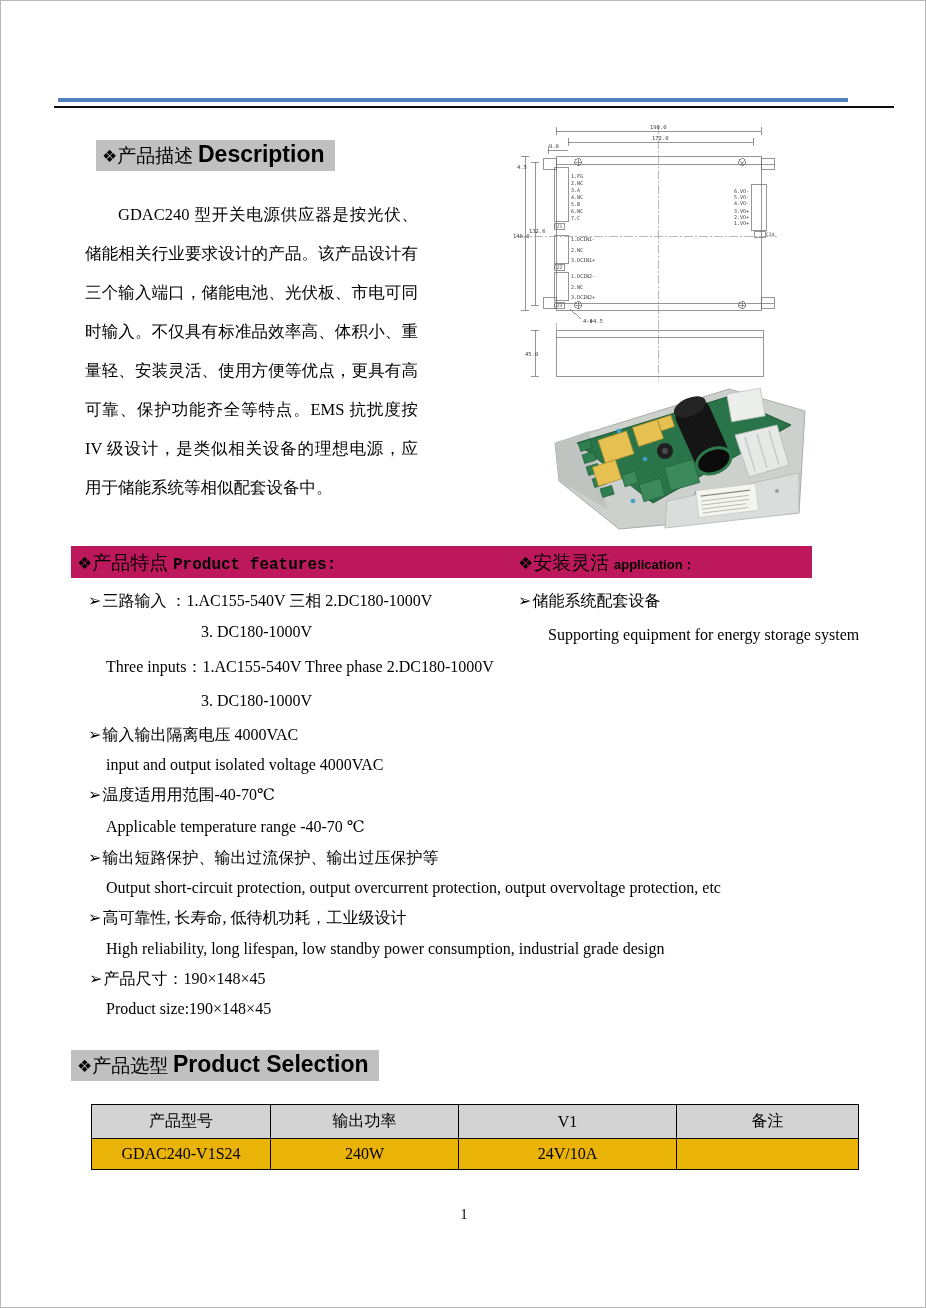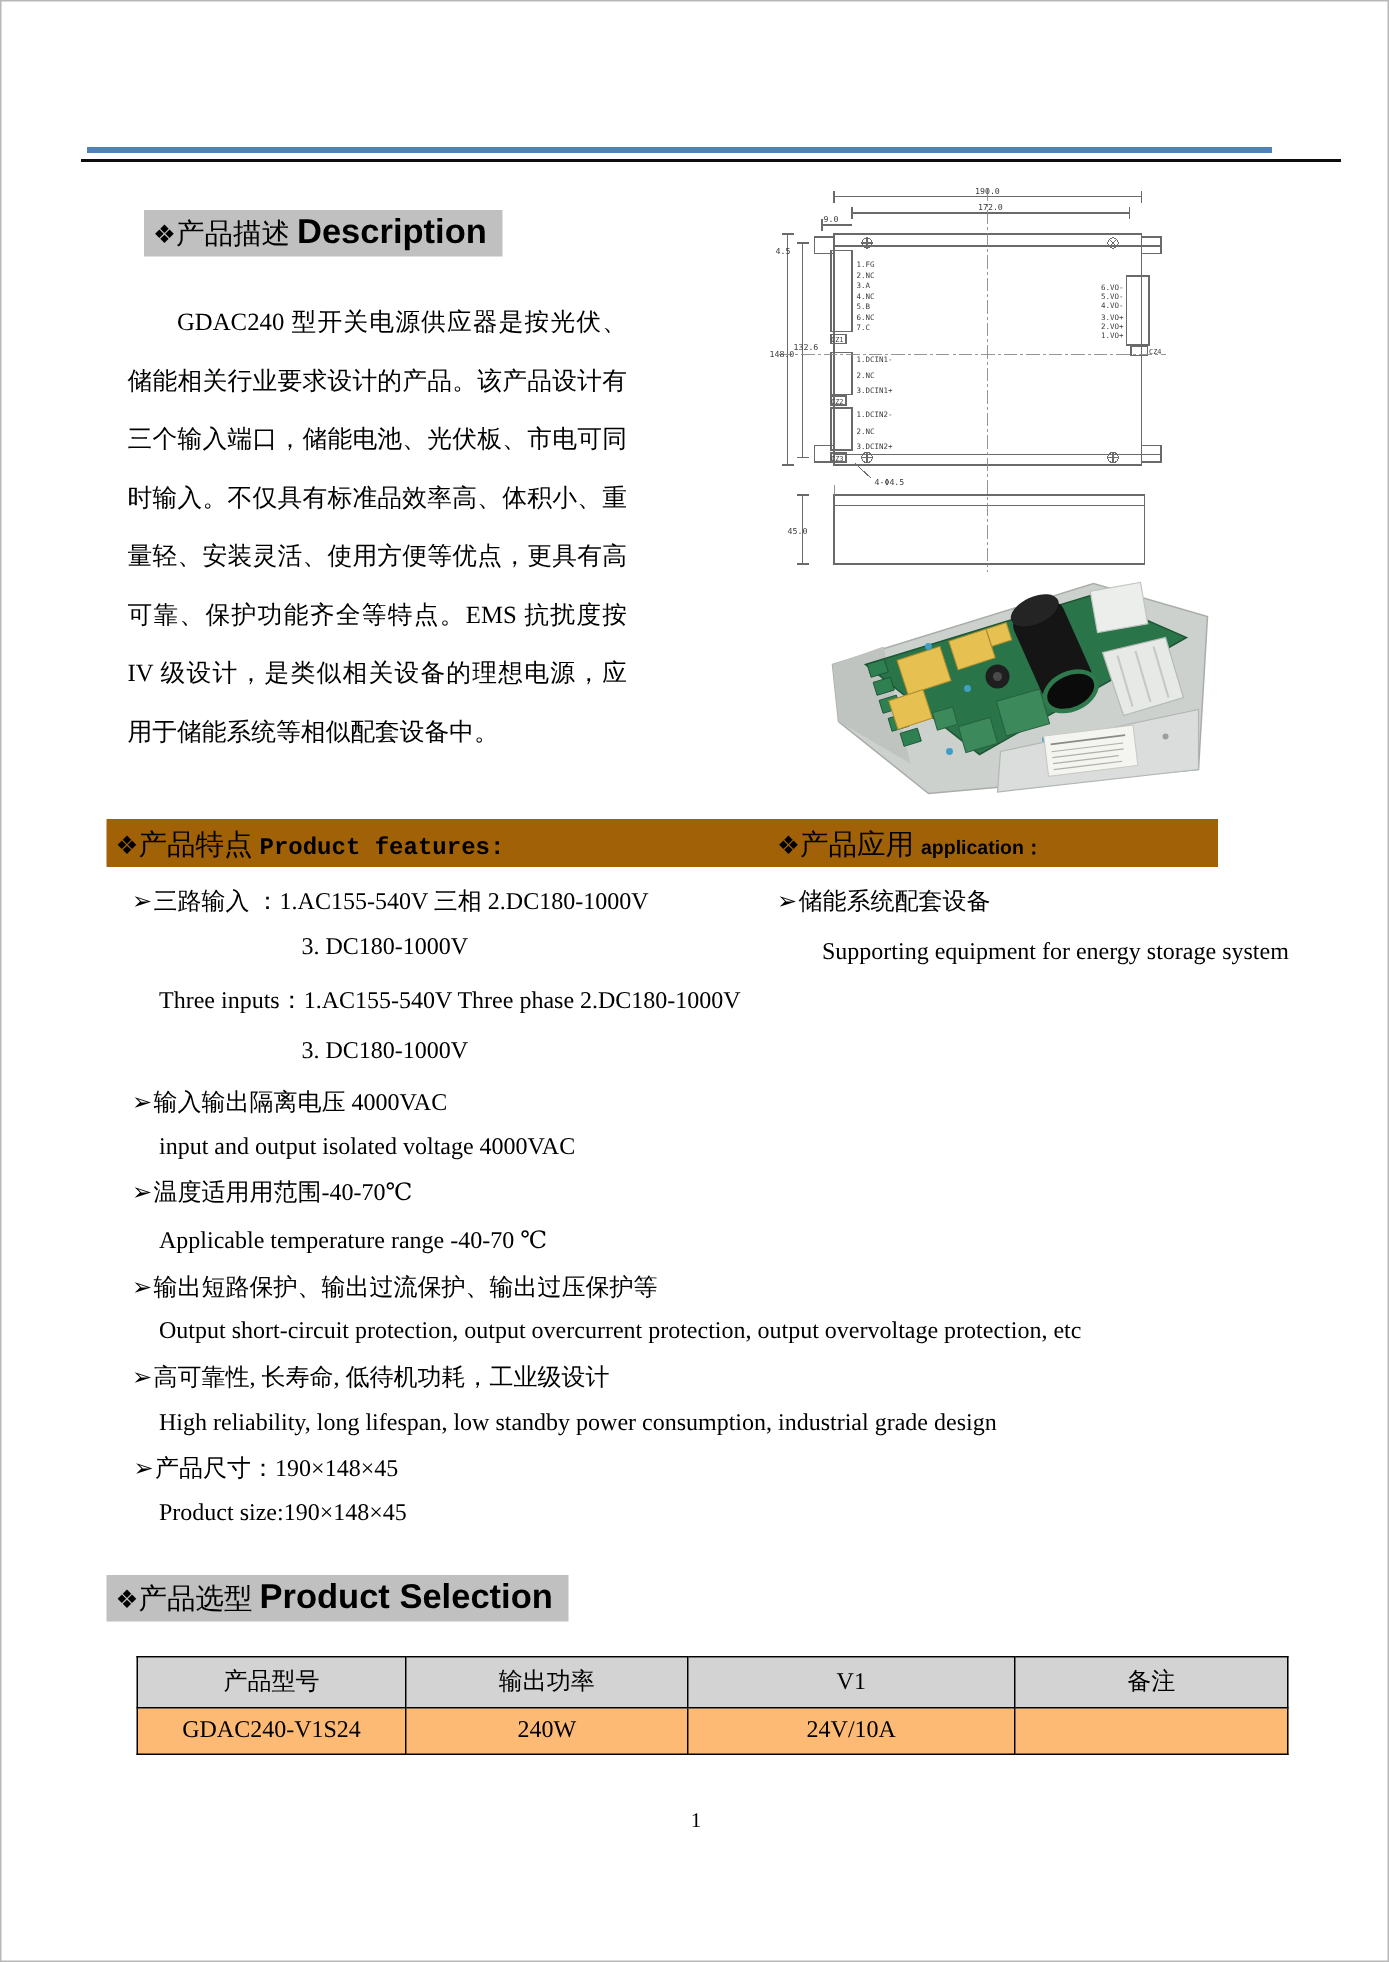--- a/index.html
+++ b/index.html
@@ -19,31 +19,31 @@
   .sec-head{
     background:#c0c0c0;white-space:nowrap;padding:3px 10px 3px 6px;
     font-size:19px;line-height:23px;
   }
   .sec-head .en{font-family:"Liberation Sans","DejaVu Sans",sans-serif;font-weight:bold;font-size:23px;}
   .marker{font-size:17px;}
   .desc-body{
     left:84px;top:194px;width:333px;font-size:16.5px;line-height:39px;
     text-align:justify;text-indent:2em;
   }
-  .feat-bar{left:70px;top:545px;width:741px;height:32px;background:#a16207;}
+  .feat-bar{left:70px;top:545px;width:741px;height:32px;background:#be185d;}
   .feat-bar .left-h{position:absolute;left:6px;top:4px;font-size:19px;white-space:nowrap;}
   .feat-bar .right-h{position:absolute;left:447px;top:4px;font-size:19px;white-space:nowrap;}
   .feat-bar .mono{font-family:"Liberation Mono","DejaVu Sans Mono",monospace;font-weight:bold;font-size:16px;}
   .feat-bar .sans{font-family:"Liberation Sans","DejaVu Sans",sans-serif;font-weight:bold;font-size:13px;}
   .fl{position:absolute;font-size:16px;white-space:nowrap;}
   .fl .b{margin-right:1px;}
   .tbl{left:90px;top:1103px;border-collapse:collapse;table-layout:fixed;}
   .tbl td{border:1.6px solid #000;text-align:center;font-size:16px;padding:0;margin-top:26px;}
   .tbl tr.hd td{background:#d3d3d3;height:33px;}
-  .tbl tr.dt td{background:#fdba74;height:30px;}
+  .tbl tr.dt td{background:#eab308;height:30px;}
   .pageno{left:0;top:1206px;width:926px;text-align:center;font-size:14px;}
   svg text{font-family:"DejaVu Sans Mono","Liberation Mono",monospace;fill:#3c3c3c;}
   .drw{shape-rendering:crispEdges;}
 </style>
 </head>
 <body>
 
 <div class="page">
 
   <div class="abs rule-blue"></div>
@@ -234,21 +234,21 @@
       <line x1="152" y1="129" x2="198" y2="129" stroke="#b0b0a8" stroke-width="0.8"></line>
     </g>
   </svg>
 
   <div class="abs feat-bar">
     <span class="left-h">
       <span class="marker">❖</span><span>产品特点</span>
       <span class="mono">Product features:</span>
     </span>
     <span class="right-h">
-      <span class="marker">❖</span><span>产品应用</span>
+      <span class="marker">❖</span><span>安装灵活</span>
       <span class="sans">application：</span>
     </span>
   </div>
 
   <div class="fl" style="left:87px;top:590px;"><span class="b">➢</span><span>三路输入 ：1.AC155-540V 三相 2.DC180-1000V</span></div>
   <div class="fl" style="left:200px;top:622px;">3. DC180-1000V</div>
   <div class="fl" style="left:105px;top:656px;">Three inputs：1.AC155-540V Three phase 2.DC180-1000V</div>
   <div class="fl" style="left:200px;top:691px;">3. DC180-1000V</div>
 
   <div class="fl" style="left:87px;top:724px;"><span class="b">➢</span><span>输入输出隔离电压 4000VAC</span></div>

